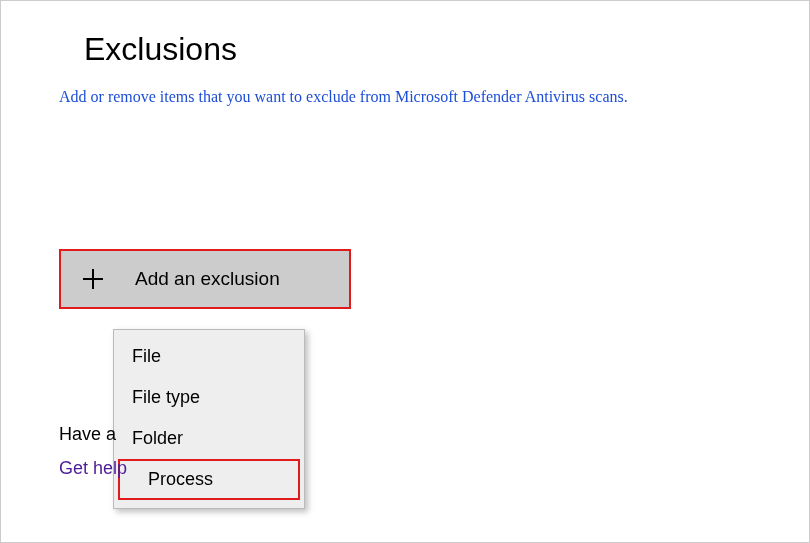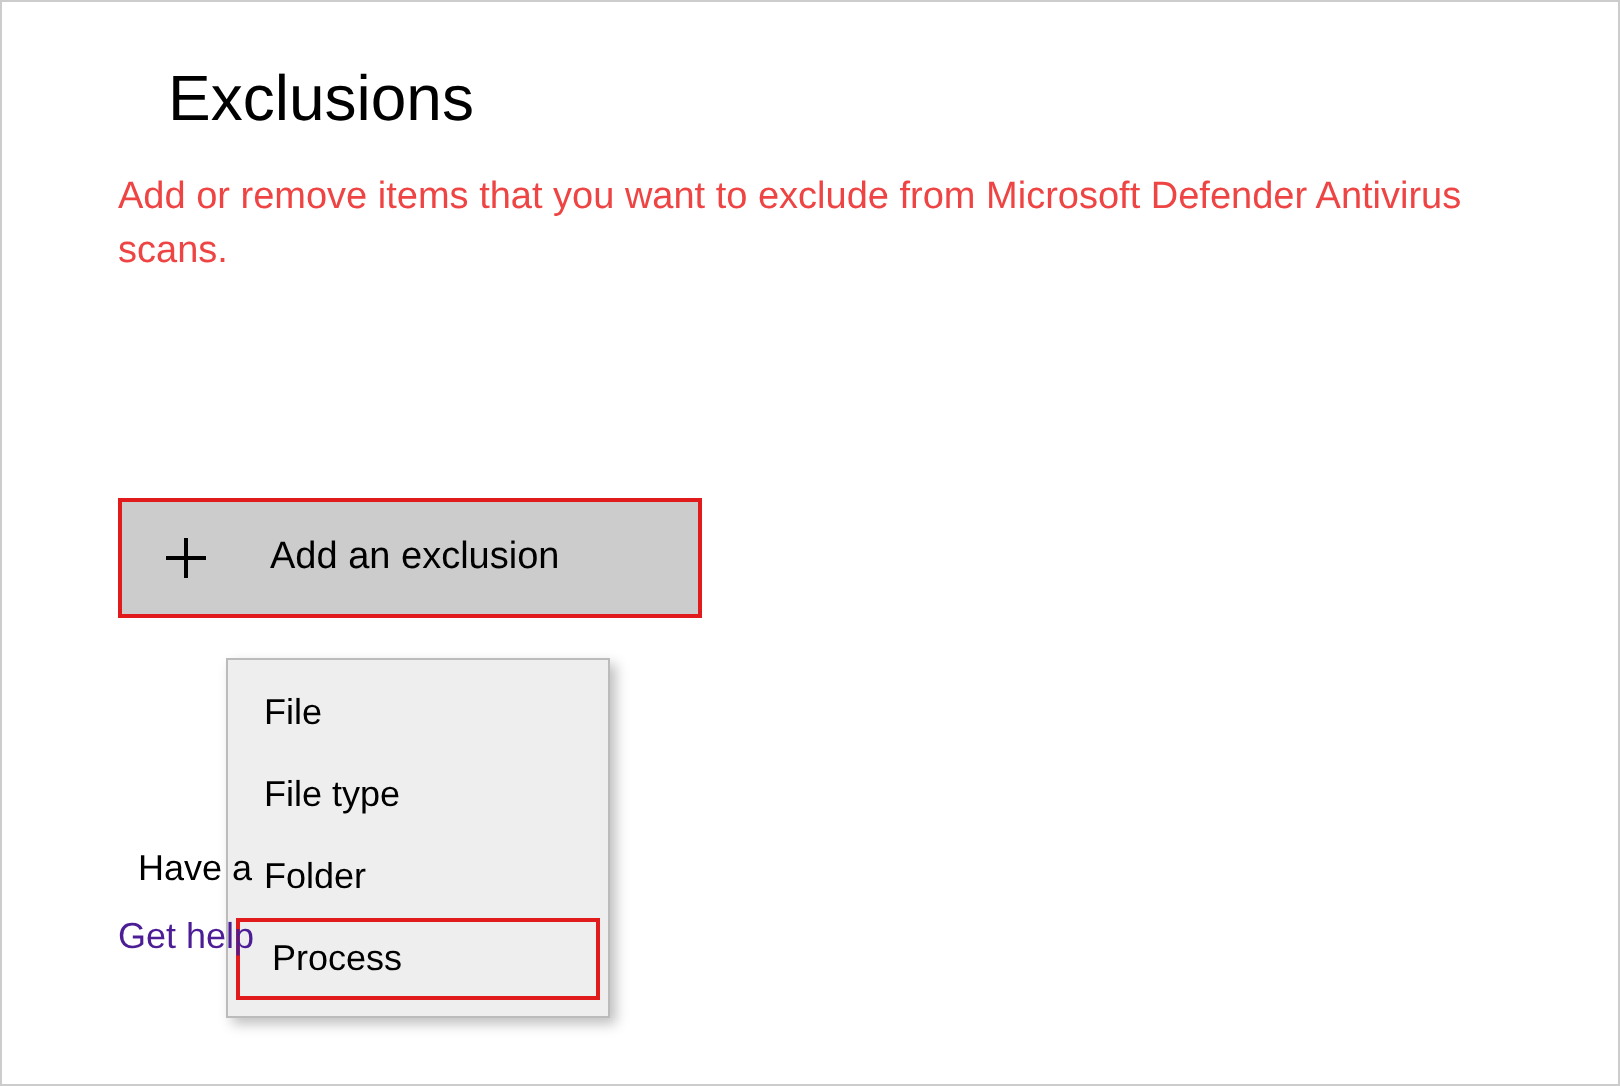--- a/index.html
+++ b/index.html
@@ -13,25 +13,26 @@
       border: 1px solid #ccc;
       padding: 30px 58px;
     }
     .page-title {
       font-size: 32px;
       font-weight: 400;
       margin-bottom: 18px;
       margin-left: 25px;
     }
     .description {
-      font-size: 19px;
+      font-size: 16px;
       font-weight: 400;
       line-height: 1.4;
-      color: #ef4444;
+      color: #1d4ed8;
       max-width: 680px;
+      font-family: Liberation Serif, serif;
     }
     .add-button {
       position: absolute;
       top: 248px;
       left: 58px;
       width: 292px;
       height: 60px;
       background: #ccc;
       border: 2px solid #e11b1b;
       display: flex;
@@ -71,29 +72,28 @@
     }
     .dropdown-item {
       font-size: 18px;
       padding: 10px 18px;
       cursor: pointer;
       position: relative;
     }
     .dropdown-item.highlighted {
       border: 2px solid #e11b1b;
       margin: 0 4px 2px 4px;
-      padding: 8px 16px;
+      padding: 8px 28px;
     }
     .question {
       position: absolute;
       top: 423px;
       left: 58px;
       font-size: 18px;
       color: #000;
-      margin-left: 10px;
     }
     .help-link {
       position: absolute;
       top: 457px;
       left: 58px;
       font-size: 18px;
       color: #4c1d95;
       cursor: pointer;
     }
   </style>

